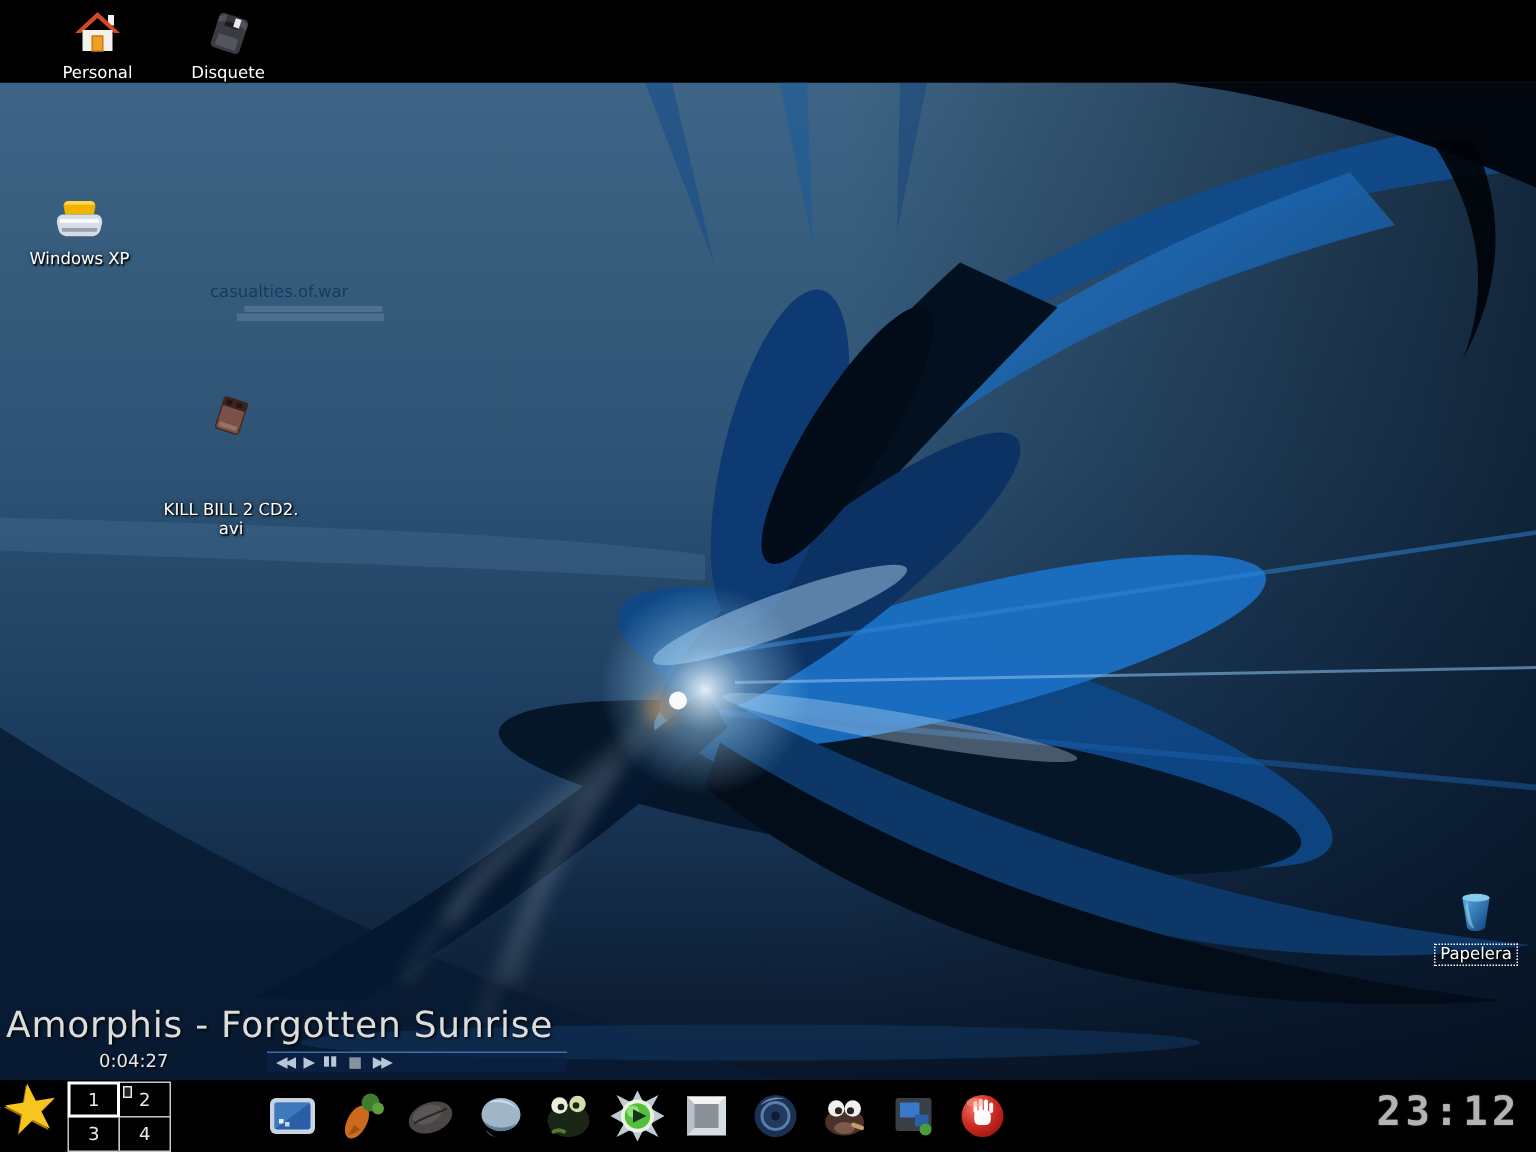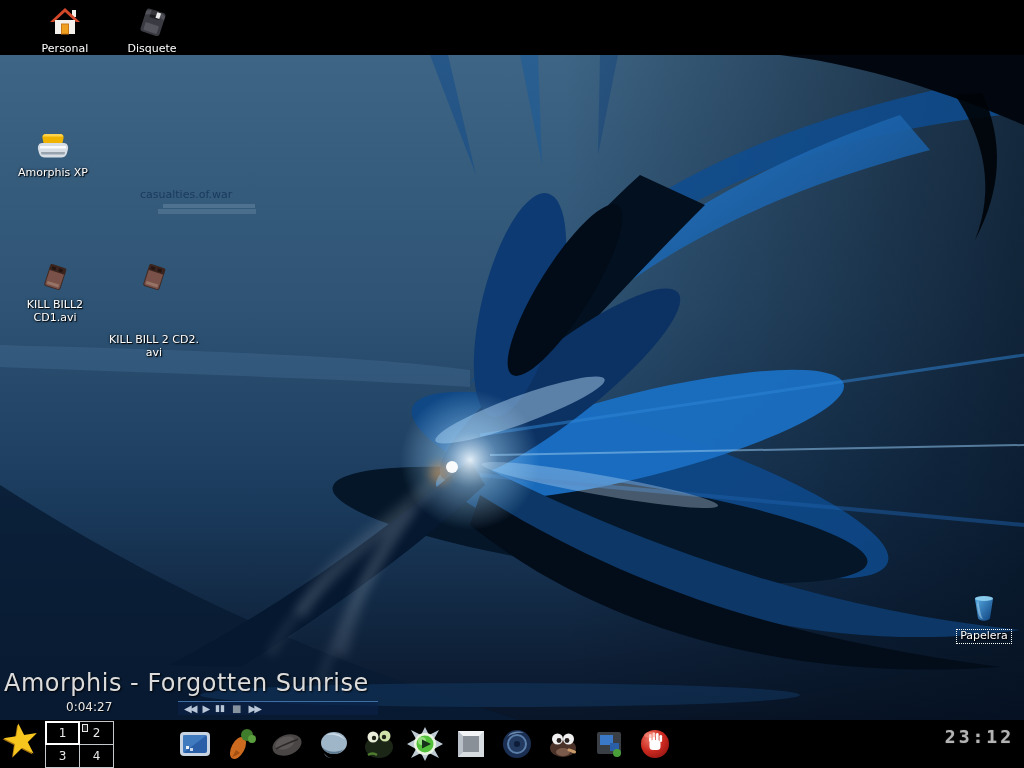--- a/index.html
+++ b/index.html
@@ -44,21 +44,21 @@
   .pager .cell { position:relative; border:1px solid rgba(230,235,240,.85); margin:-1px 0 0 -1px;
                  display:flex; align-items:center; justify-content:center;
                  color:#e8e8e8; font-size:12px; background:#000; cursor:pointer; }
   .pager .cell.active { border:2px solid #fff; z-index:2; }
   .mini-win { position:absolute; left:2px; top:2px; width:6px; height:8px; border:1px solid #e8e8e8; background:#222; }
 
   .launchers { position:absolute; left:172px; top:2px; height:44px; display:flex; align-items:center; }
   .launcher { width:46px; height:44px; display:flex; align-items:center; justify-content:center; cursor:pointer; }
 
   .clock { position:absolute; right:10px; top:6px; font-family:"DejaVu Sans Mono", monospace;
-           font-size:18px; font-weight:bold; color:#b3b3b3; letter-spacing:3px; cursor:pointer;
+           font-size:27px; font-weight:bold; color:#b3b3b3; letter-spacing:3px; cursor:pointer;
            text-shadow:0 0 1px #6a6a6a; }
 </style>
 </head>
 <body>
 
 <div class="screen">
 
   <div class="wallpaper">
     <svg viewBox="0 0 1024 665" preserveAspectRatio="none">
       <defs>
@@ -156,42 +156,28 @@
   <div class="dicon" style="left:13px; top:128px;">
     <div class="glyph">
       <svg width="36" height="34" viewBox="0 0 36 34">
         <path d="M11,5 L25,5 C28,5 29,7 28.5,9 L27.5,14 L8.5,14 L7.5,9 C7,7 8,5 11,5 Z" fill="#f0b400"></path>
         <path d="M11,5 L25,5 C27,5 28,6 28,7.5 L8,7.5 C8,6 9,5 11,5 Z" fill="#ffd34d"></path>
         <path d="M7,14 L29,14 C32,14 33.5,17 33,20 L32,24 C31.2,27 29,28.5 26,28.5 L10,28.5 C7,28.5 4.8,27 4,24 L3,20 C2.5,17 4,14 7,14 Z" fill="#d7dde4"></path>
         <path d="M5,17 L31,17 L31,19.5 L5,19.5 Z" fill="#ffffff" opacity="0.85"></path>
         <path d="M6,23 L30,23 L29.5,25.5 L6.5,25.5 Z" fill="#98a2ac"></path>
       </svg>
     </div>
-    <div class="lbl">Amorphis XP</div>
+    <div class="lbl">Windows XP</div>
   </div>
 
 
   <div class="ghost-label">casualties.of.war</div>
   <div class="ghost-bar1"></div>
   <div class="ghost-bar2"></div>
 
-  <div class="dicon wide" style="left:5px; top:260px;">
-    <div class="glyph">
-      <svg width="32" height="34" viewBox="0 0 32 34">
-        <g transform="rotate(18 16 17)">
-          <rect x="8" y="5" width="16" height="22" rx="2" fill="#7a5148" stroke="#3f2a24"></rect>
-          <rect x="8" y="5" width="16" height="6" fill="#3a241f"></rect>
-          <rect x="10" y="6.5" width="4" height="3" fill="#241511"></rect>
-          <rect x="17" y="6.5" width="4" height="3" fill="#241511"></rect>
-          <rect x="10" y="22" width="12" height="3" fill="#a88a78" opacity="0.6"></rect>
-        </g>
-      </svg>
-    </div>
-    <div class="lbl">KILL BILL2 CD1.avi</div>
-  </div>
 
   <div class="dicon wide" style="left:104px; top:260px;">
     <div class="glyph">
       <svg width="32" height="34" viewBox="0 0 32 34">
         <g transform="rotate(18 16 17)">
           <rect x="8" y="5" width="16" height="22" rx="2" fill="#7a5148" stroke="#3f2a24"></rect>
           <rect x="8" y="5" width="16" height="6" fill="#3a241f"></rect>
           <rect x="10" y="6.5" width="4" height="3" fill="#241511"></rect>
           <rect x="17" y="6.5" width="4" height="3" fill="#241511"></rect>
           <rect x="10" y="22" width="12" height="3" fill="#a88a78" opacity="0.6"></rect>

